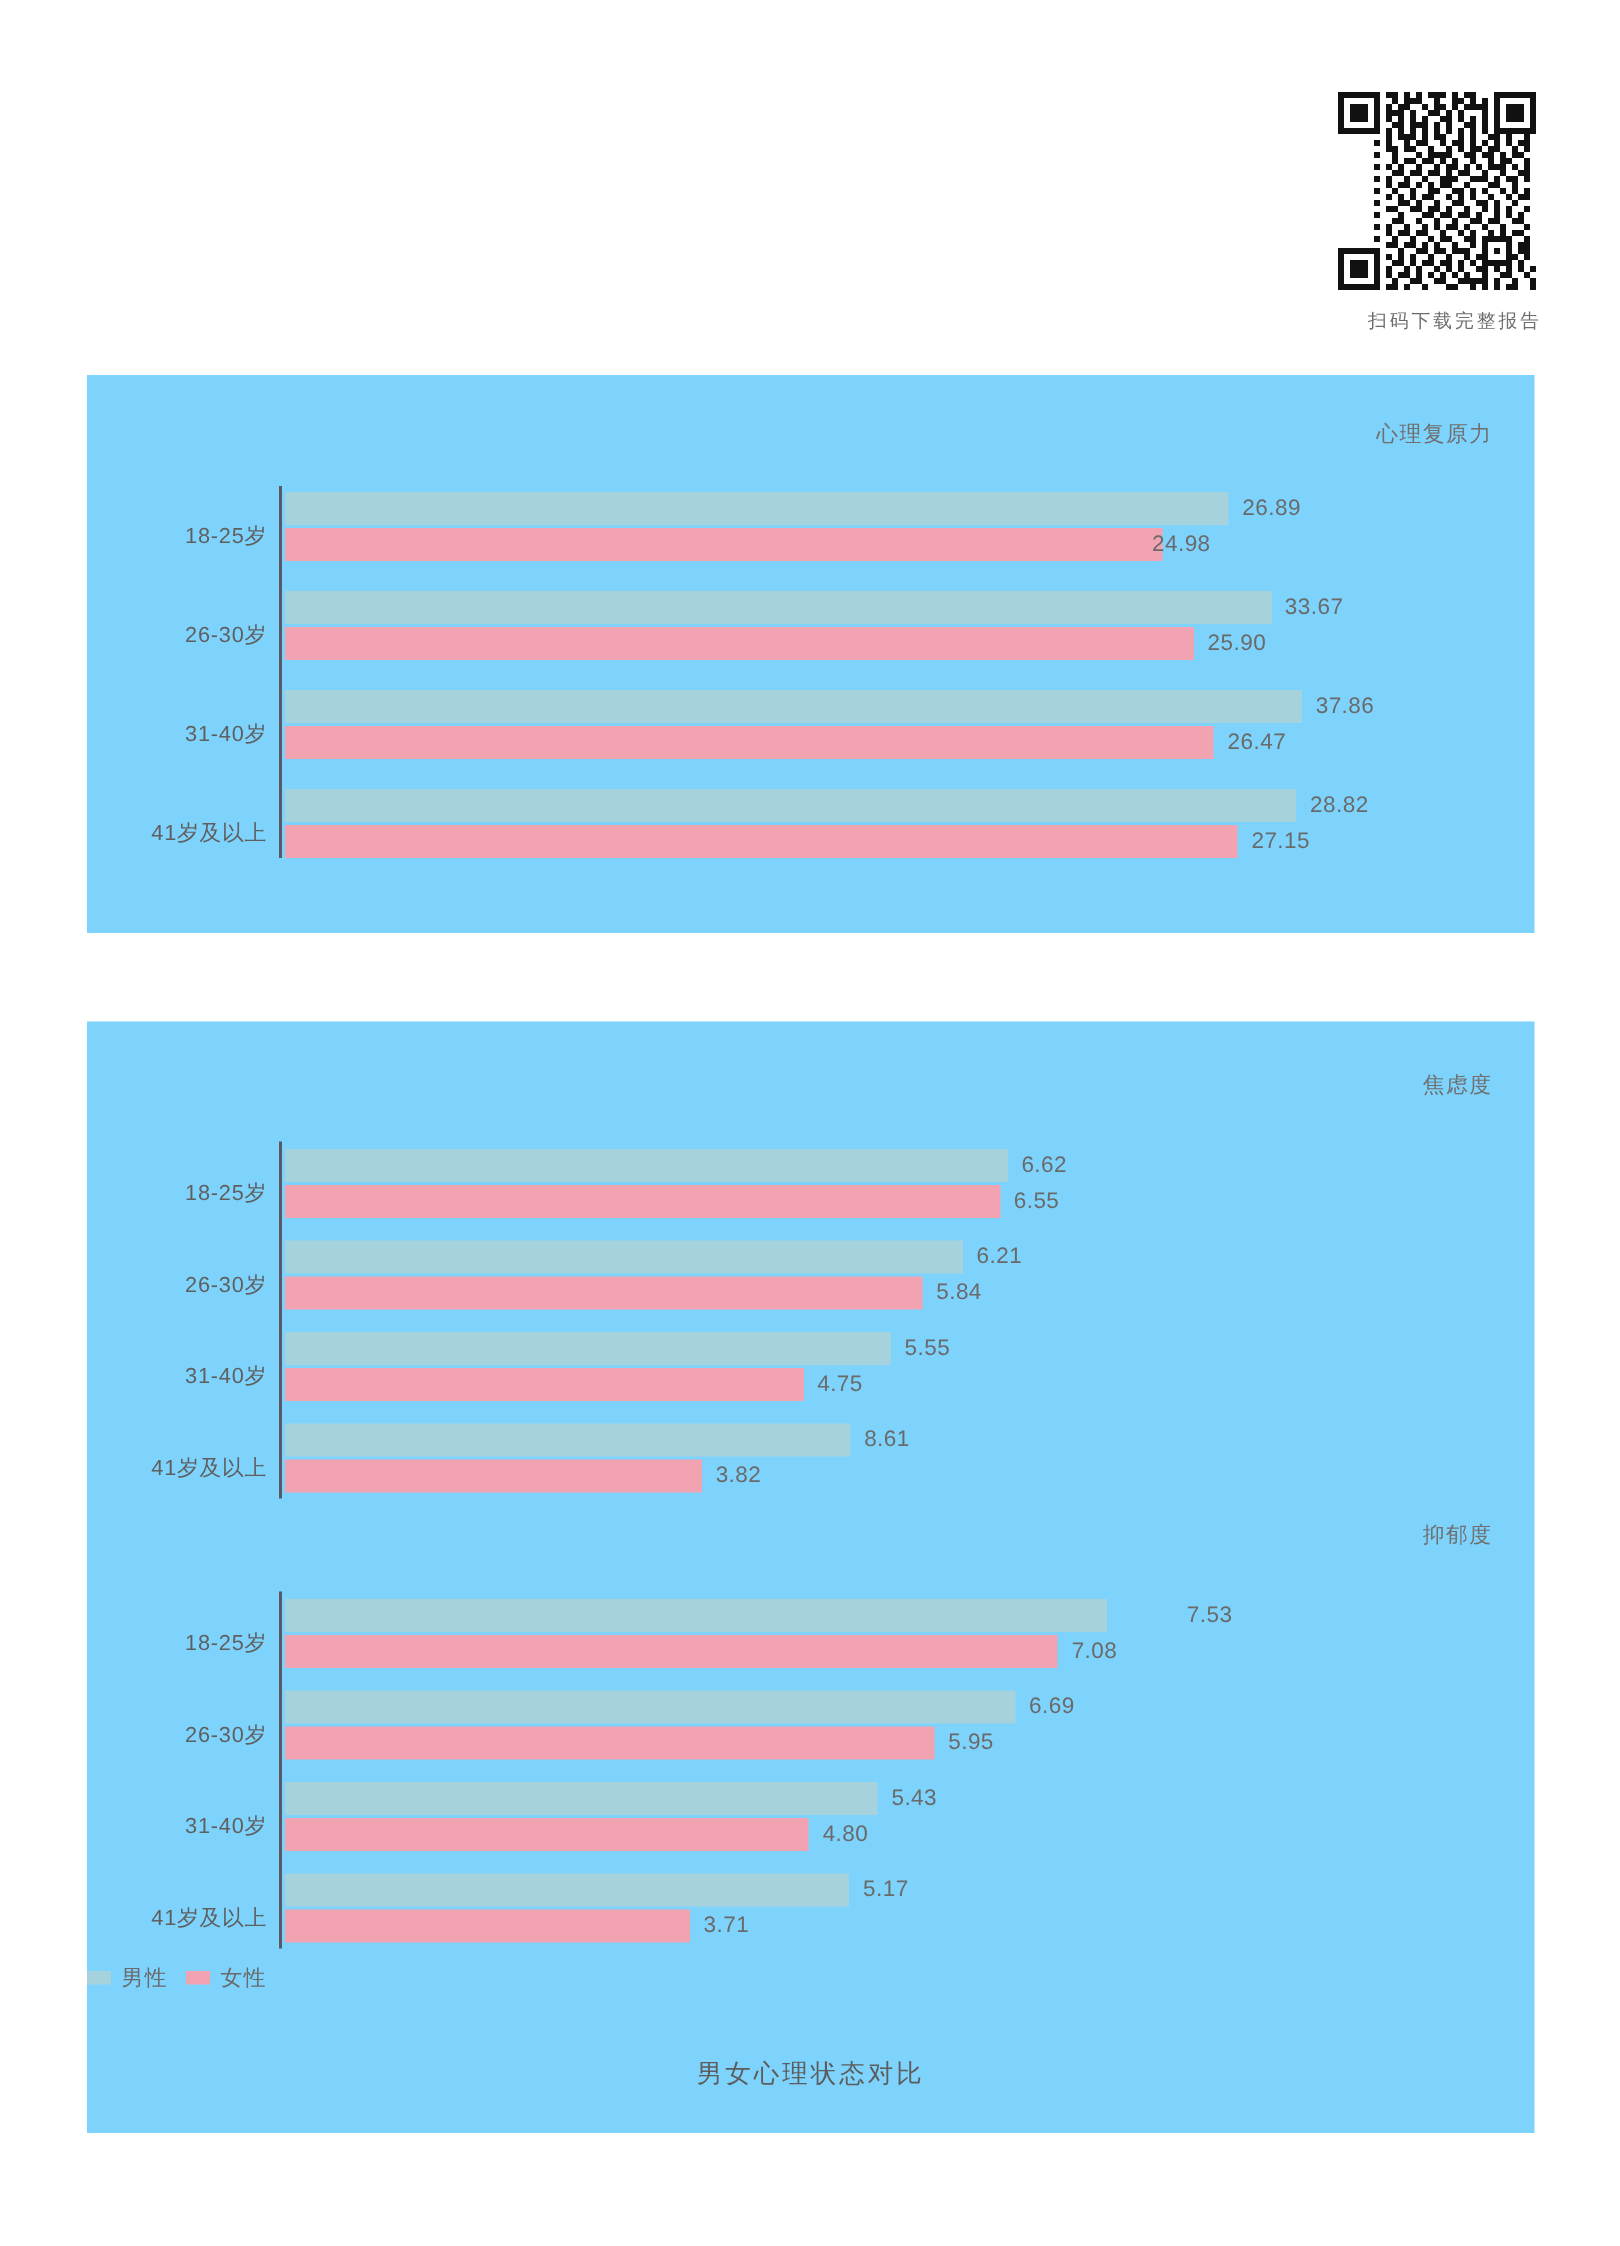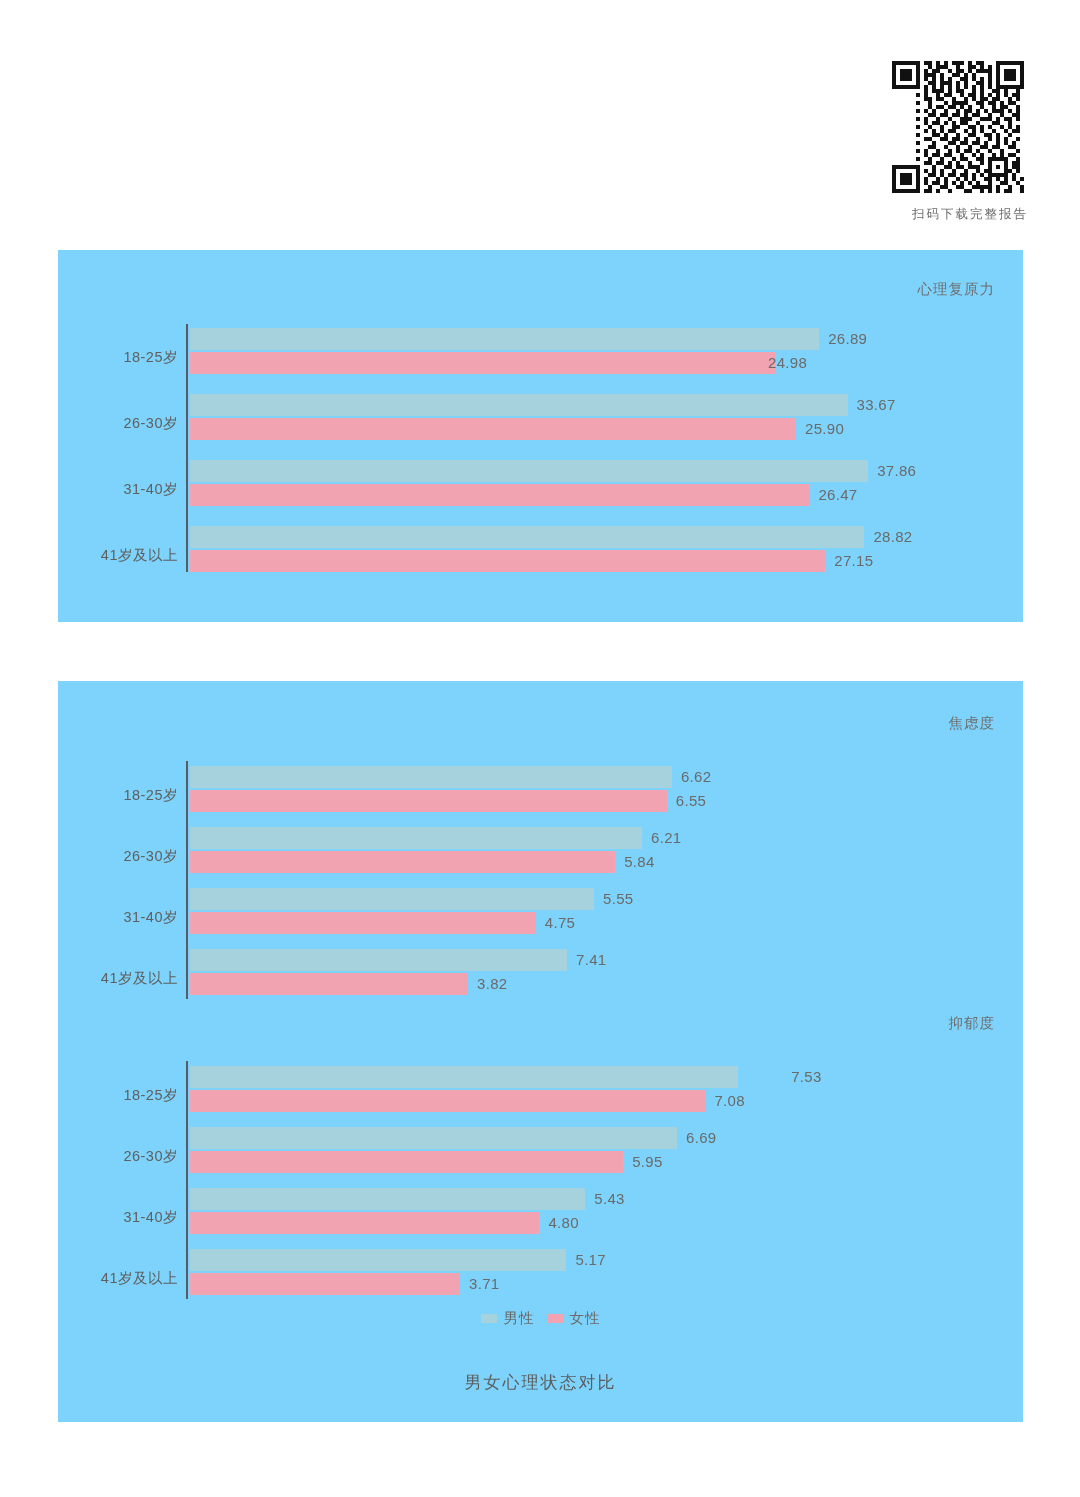--- a/index.html
+++ b/index.html
@@ -31,21 +31,21 @@
   }
   .bar{position:absolute;left:132px;height:22px;}
   .bar.male{background:#a5d2dc;}
   .bar.female{background:#f1a3b1;}
   .bar-value{
     position:absolute;font-size:15px;color:#6a6a6a;white-space:nowrap;
     letter-spacing:0.3px;
   }
 
   
-  .legend{position:absolute;width:965px;display:flex;justify-content:center;
+  .legend{position:absolute;width:965px;display:flex;
           align-items:center;gap:12px;font-size:14.5px;color:#6a6a6a;}
   .legend-item{display:flex;align-items:center;gap:7px;}
   .legend-swatch{width:16px;height:9px;display:inline-block;}
   .legend-swatch.male{background:#a5d2dc;}
   .legend-swatch.female{background:#f1a3b1;}
   .legend-label{letter-spacing:1px;}
 
   .chart-caption{
     position:absolute;width:965px;text-align:center;
     font-size:17px;color:#5d5d5d;letter-spacing:2px;
@@ -395,21 +395,21 @@
       <div class="group" style="top: 207px; height: 46px;">
         <div class="cat-label" style="top: 20px;">31-40岁</div>
         <div class="bar male" style="top: 0px; width: 404.04px;"></div>
         <div class="bar-value" style="left: 545.04px; top: 2px;">5.55</div>
         <div class="bar female" style="top: 24px; width: 345.8px;"></div>
         <div class="bar-value" style="left: 486.8px; top: 26px;">4.75</div>
       </div>
       <div class="group" style="top: 268px; height: 46px;">
         <div class="cat-label" style="top: 20px;">41岁及以上</div>
         <div class="bar male" style="top: 0px; width: 377.104px;"></div>
-        <div class="bar-value" style="left: 518.104px; top: 2px;">7.41</div>
+        <div class="bar-value" style="left: 518.104px; top: 2px;">8.61</div>
         <div class="bar female" style="top: 24px; width: 278.096px;"></div>
         <div class="bar-value" style="left: 419.096px; top: 26px;">3.82</div>
       </div>
     </div>
   <div class="panel" id="panel-2" style="position: absolute; left: 0px; top: 0px; width: 965px; height: 1px;">
     <div class="panel-title" style="top: 333px;">抑郁度</div>
   <div class="axis-line" style="top: 380px; height: 238px;"></div>
       <div class="group" style="top: 385px; height: 46px;">
         <div class="cat-label" style="top: 20px;">18-25岁</div>
         <div class="bar male" style="top: 0px; width: 548.184px;"></div>

